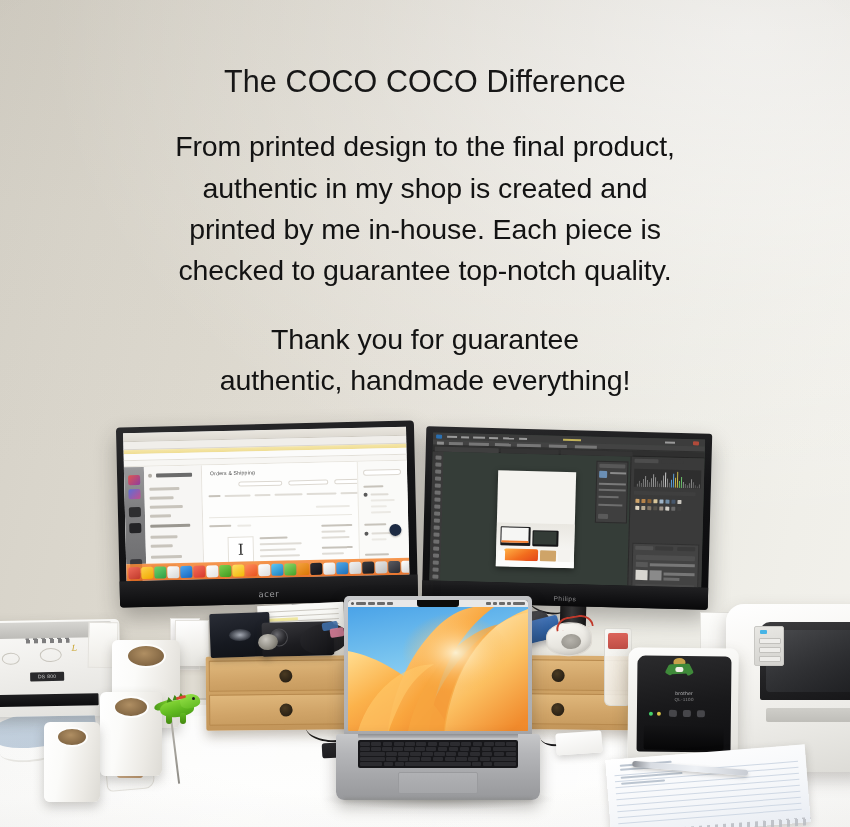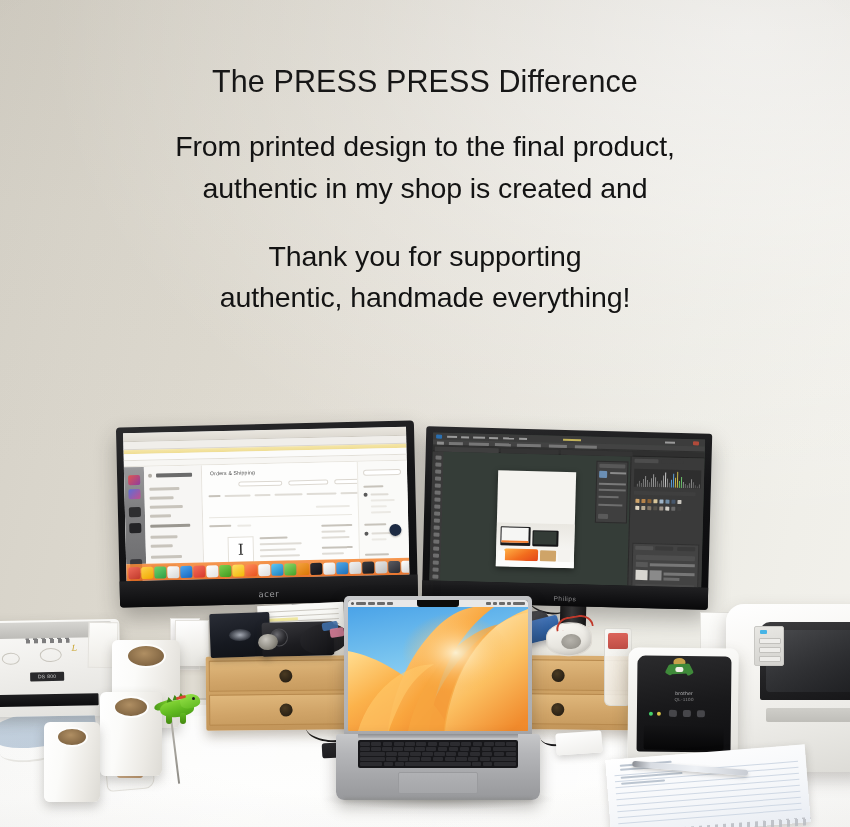--- a/index.html
+++ b/index.html
@@ -1321,26 +1321,28 @@
         <div class="np-scribble" style="top:24px;width:44px;"></div>
         <div class="np-spiral"></div>
       </div>
       <div class="pen"></div>
     </div>
 
     <div class="wall-vig"></div>
   </div>
 
   <div class="copy">
-    <div class="headline">The PRESS PRESS Difference</div>
+    <div class="headline">The COCO COCO Difference</div>
 
     <div class="para">
       <span class="ln">From printed design to the final product,</span>
       <span class="ln">authentic in my shop is created and</span>
+      <span class="ln">printed by me in-house. Each piece is</span>
+      <span class="ln">checked to guarantee top-notch quality.</span>
     </div>
 
     <div class="para closing">
-      <span class="ln">Thank you for supporting</span>
+      <span class="ln">Thank you for guarantee</span>
       <span class="ln">authentic, handmade everything!</span>
     </div>
   </div>
 
 </div>
 
 </body></html>

